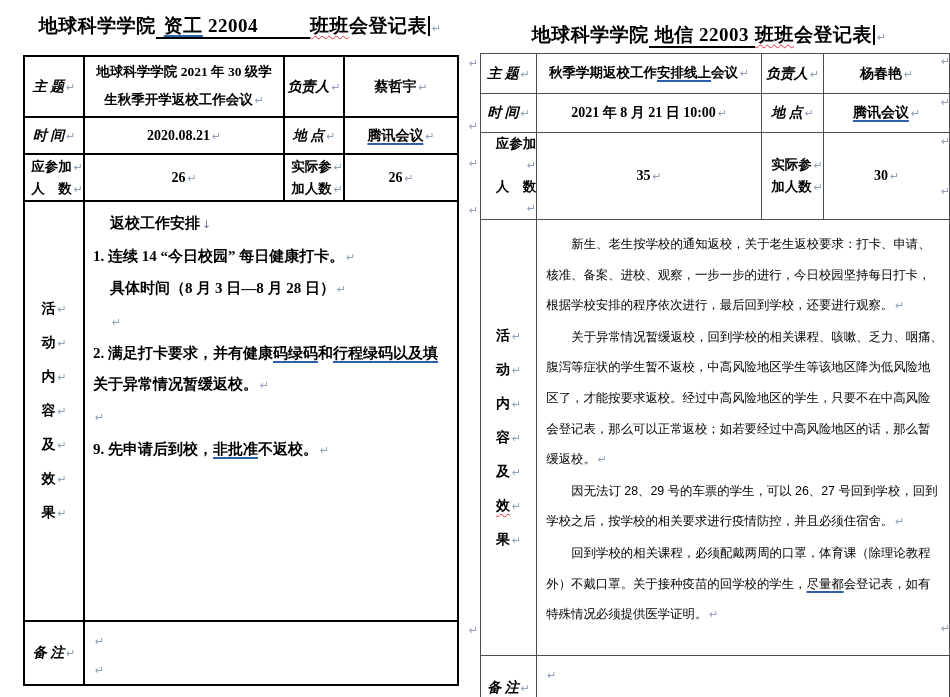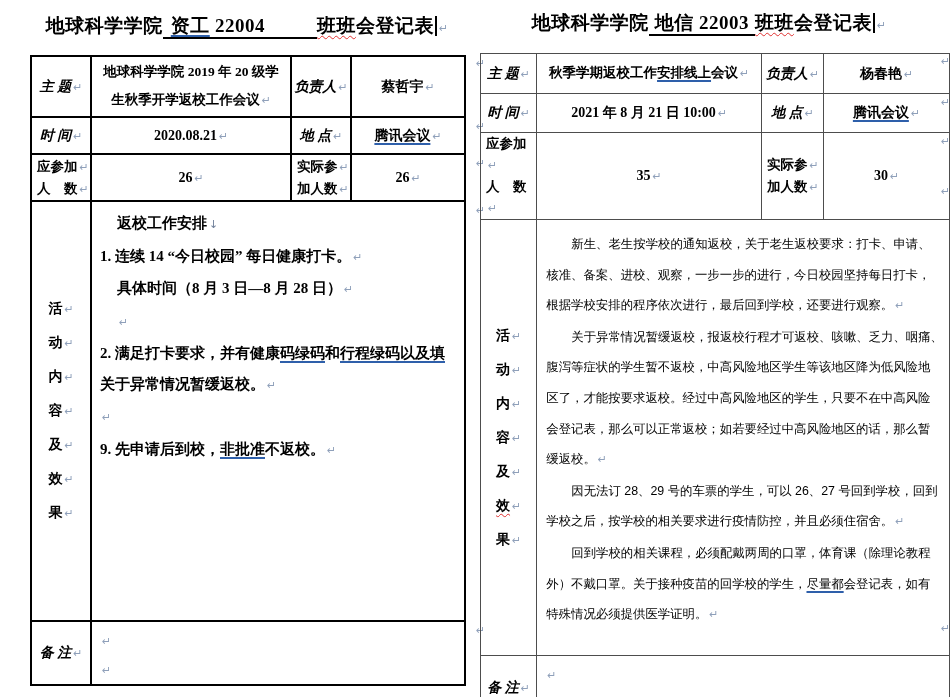--- a/index.html
+++ b/index.html
@@ -3,30 +3,30 @@
 <meta charset="utf-8">
 <style>
   * { box-sizing: border-box; }
   html, body { margin:0; padding:0; }
   body {
     width:950px; height:697px; position:relative; overflow:hidden;
     background:#ffffff; color:#000;
     font-family:"Liberation Serif","DejaVu Serif",serif;
   }
   .doc { position:absolute; top:0; height:697px; }
-  #doc-left  { left:16px;   width:475px; }
+  #doc-left  { left:9px;   width:475px; }
   #doc-right { left:475px; width:475px; }
 
   
   .title {
     position:absolute; white-space:nowrap; font-weight:bold; font-size:19px;
     text-align:center; letter-spacing:0.5px;
   }
   #doc-left  .title { left:0; top:13px; width:462px; }
-  #doc-right .title { left:8px; top:10px; width:452px; }
+  #doc-right .title { left:8px; top:22px; width:452px; }
   .u-black { border-bottom:2px solid #000; padding-bottom:1px; }
   #doc-left  .u-black { padding-left:8px; padding-right:52px; }
   #doc-right .u-black { padding-left:6px; padding-right:6px; }
   .u-blue {
     text-decoration:underline; text-decoration-color:#2e5faa;
     text-decoration-thickness:2px; text-underline-offset:3px;
   }
   .sq-red {
     text-decoration:underline; text-decoration-style:wavy;
     text-decoration-color:#e03131; text-decoration-thickness:1px;
@@ -47,21 +47,21 @@
 
   
   table { border-collapse:collapse; table-layout:fixed; position:absolute; }
   #tbl-left  { left:14px; top:55px; }
   #tbl-right { left:5px;  top:53px; }
   #tbl-left  td { border:2px solid #000; }
   #tbl-right td { border:1.5px solid #4d4d4d; }
   td { padding:0; vertical-align:middle; overflow:hidden; }
 
   .lbl { font-weight:bold; font-size:14px; text-align:center;font-style:italic; }
-  .lbl2 { font-weight:bold; font-size:13.5px; text-align:left; padding-left:5px; line-height:21px; }
+  .lbl2 { font-weight:bold; font-size:13.5px; text-align:right; padding-left:5px; line-height:21px; }
   .val { font-weight:bold; font-size:14px; text-align:center; }
   .subject { font-weight:bold; font-size:13.5px; text-align:center; line-height:28px; }
 
   
   .vcell { text-align:center; }
   .vchar { line-height:33px; font-weight:bold; font-size:14px; }
 
   
   .content-left {
     vertical-align:top; text-align:left;
@@ -96,21 +96,21 @@
     <colgroup>
         <col style="width:60px">
         <col style="width:200px">
         <col style="width:60px">
         <col style="width:114px">
       </colgroup>
     <tbody>
         <tr style="height:61px">
       <td class="lbl"><span>主  题</span><span class="pm">↵</span></td>
       <td class="subject">
-        <div>地球科学学院 2019 年 20 级学</div>
+        <div>地球科学学院 2021 年 30 级学</div>
         <div><span>生秋季开学返校工作会议</span><span class="pm">↵</span></div>
       </td>
       <td class="lbl"><span>负责人</span><span class="pm">↵</span></td>
       <td class="val"><span>蔡哲宇</span><span class="pm">↵</span></td>
     </tr>
     <tr style="height:37px">
       <td class="lbl"><span>时  间</span><span class="pm">↵</span></td>
       <td class="val"><span>2020.08.21</span><span class="pm">↵</span></td>
       <td class="lbl"><span>地  点</span><span class="pm">↵</span></td>
       <td class="val"><span class="u-blue">腾讯会议</span><span class="pm">↵</span></td>
@@ -210,21 +210,21 @@
         <div class="vchar"><span>内</span><span class="pm">↵</span></div>
         <div class="vchar"><span>容</span><span class="pm">↵</span></div>
         <div class="vchar"><span>及</span><span class="pm">↵</span></div>
         <div class="vchar"><span class="sq-red">效</span><span class="pm">↵</span></div>
         <div class="vchar"><span>果</span><span class="pm">↵</span></div>
       </td>
       <td class="content-right" colspan="3">
         <div class="line rind">新生、老生按学校的通知返校，关于老生返校要求：打卡、申请、</div>
         <div class="line">核准、备案、进校、观察，一步一步的进行，今日校园坚持每日打卡，</div>
         <div class="line"><span>根据学校安排的程序依次进行，最后回到学校，还要进行观察。</span><span class="pm">↵</span></div>
-        <div class="line rind">关于异常情况暂缓返校，报返校行程才可返校、咳嗽、乏力、咽痛、</div>
+        <div class="line rind">关于异常情况暂缓返校，回到学校的相关课程、咳嗽、乏力、咽痛、</div>
         <div class="line">腹泻等症状的学生暂不返校，中高风险地区学生等该地区降为低风险地</div>
         <div class="line">区了，才能按要求返校。经过中高风险地区的学生，只要不在中高风险</div>
         <div class="line">会登记表，那么可以正常返校；如若要经过中高风险地区的话，那么暂</div>
         <div class="line"><span>缓返校。</span><span class="pm">↵</span></div>
         <div class="line rind">因无法订 28、29 号的车票的学生，可以 26、27 号回到学校，回到</div>
         <div class="line"><span>学校之后，按学校的相关要求进行疫情防控，并且必须住宿舍。</span><span class="pm">↵</span></div>
         <div class="line rind">回到学校的相关课程，必须配戴两周的口罩，体育课（除理论教程</div>
         <div class="line"><span>外）不戴口罩。关于接种疫苗的回学校的学生，</span><span class="u-blue">尽量都</span><span>会登记表，如有</span></div>
         <div class="line"><span>特殊情况必须提供医学证明。</span><span class="pm">↵</span></div>
       </td>

